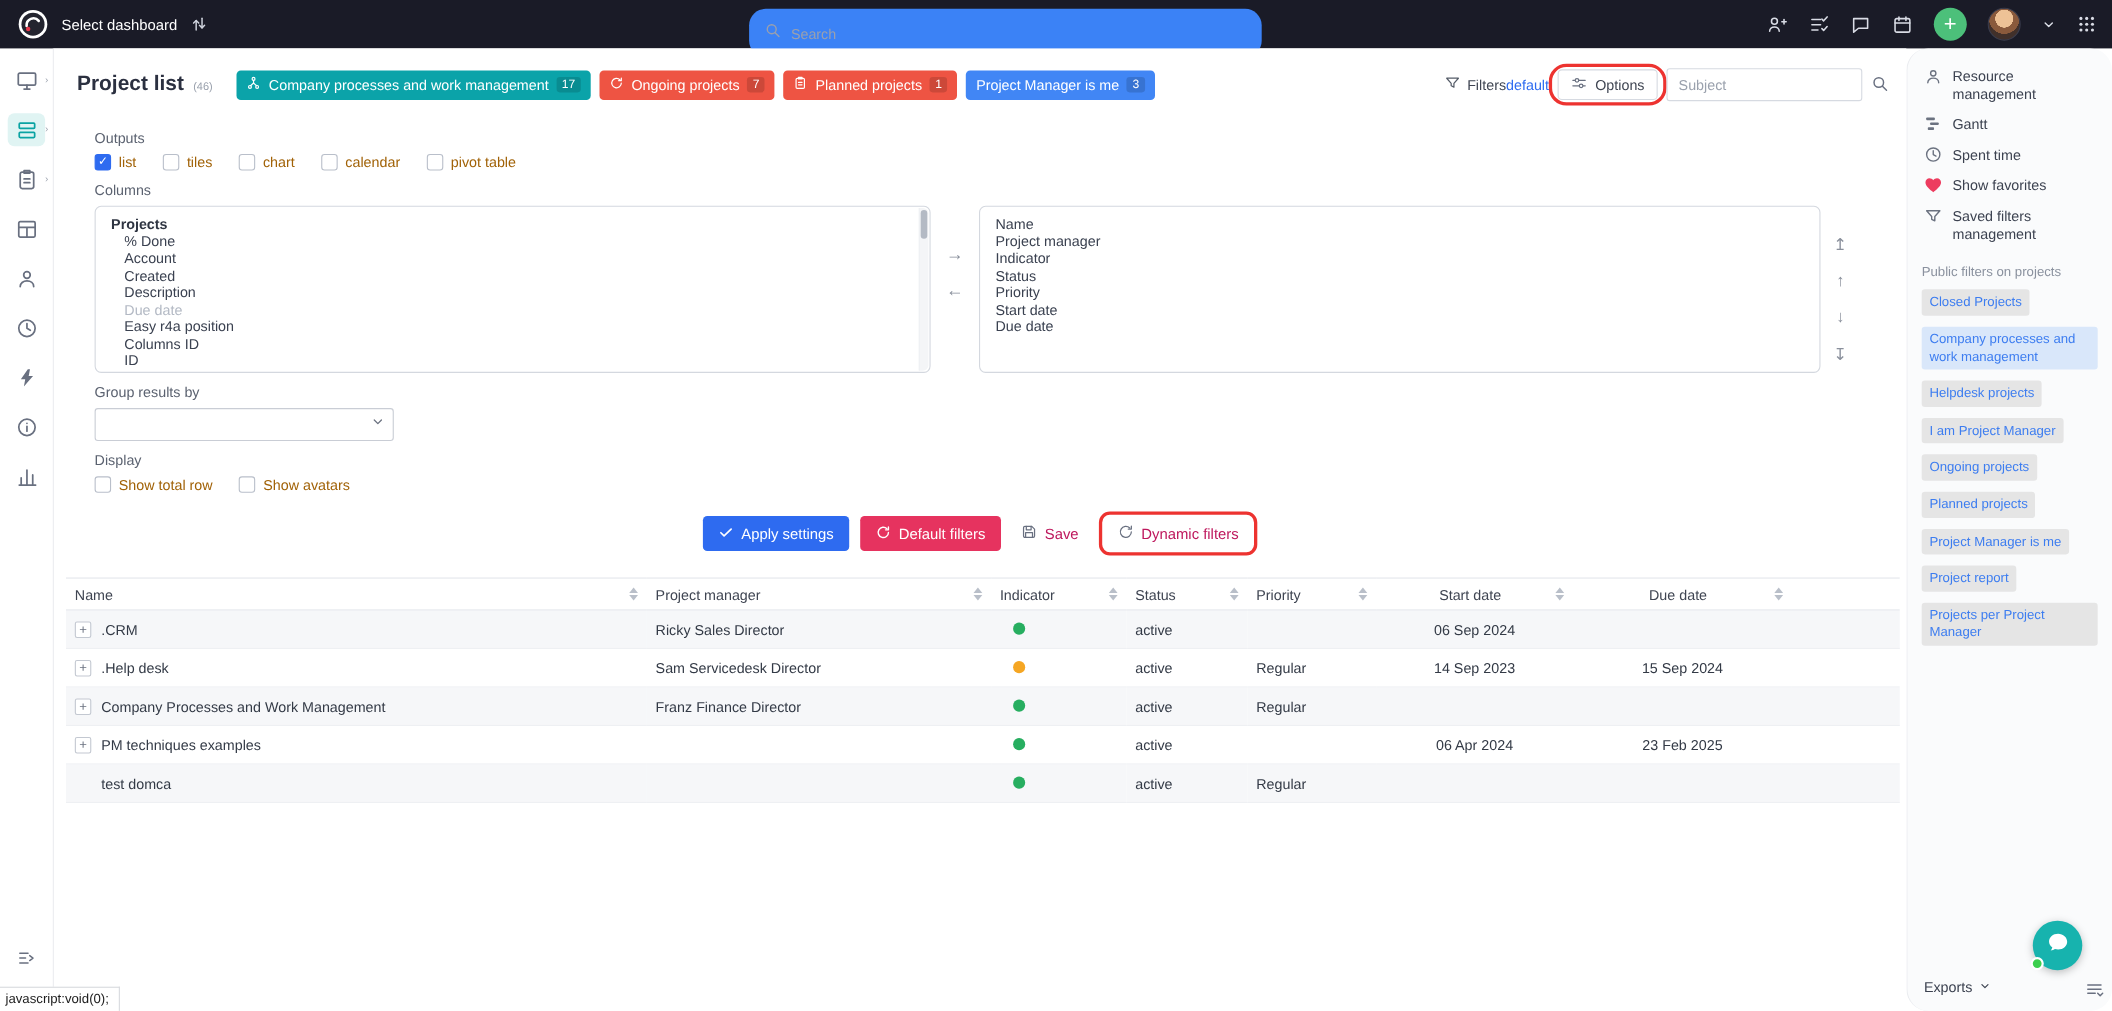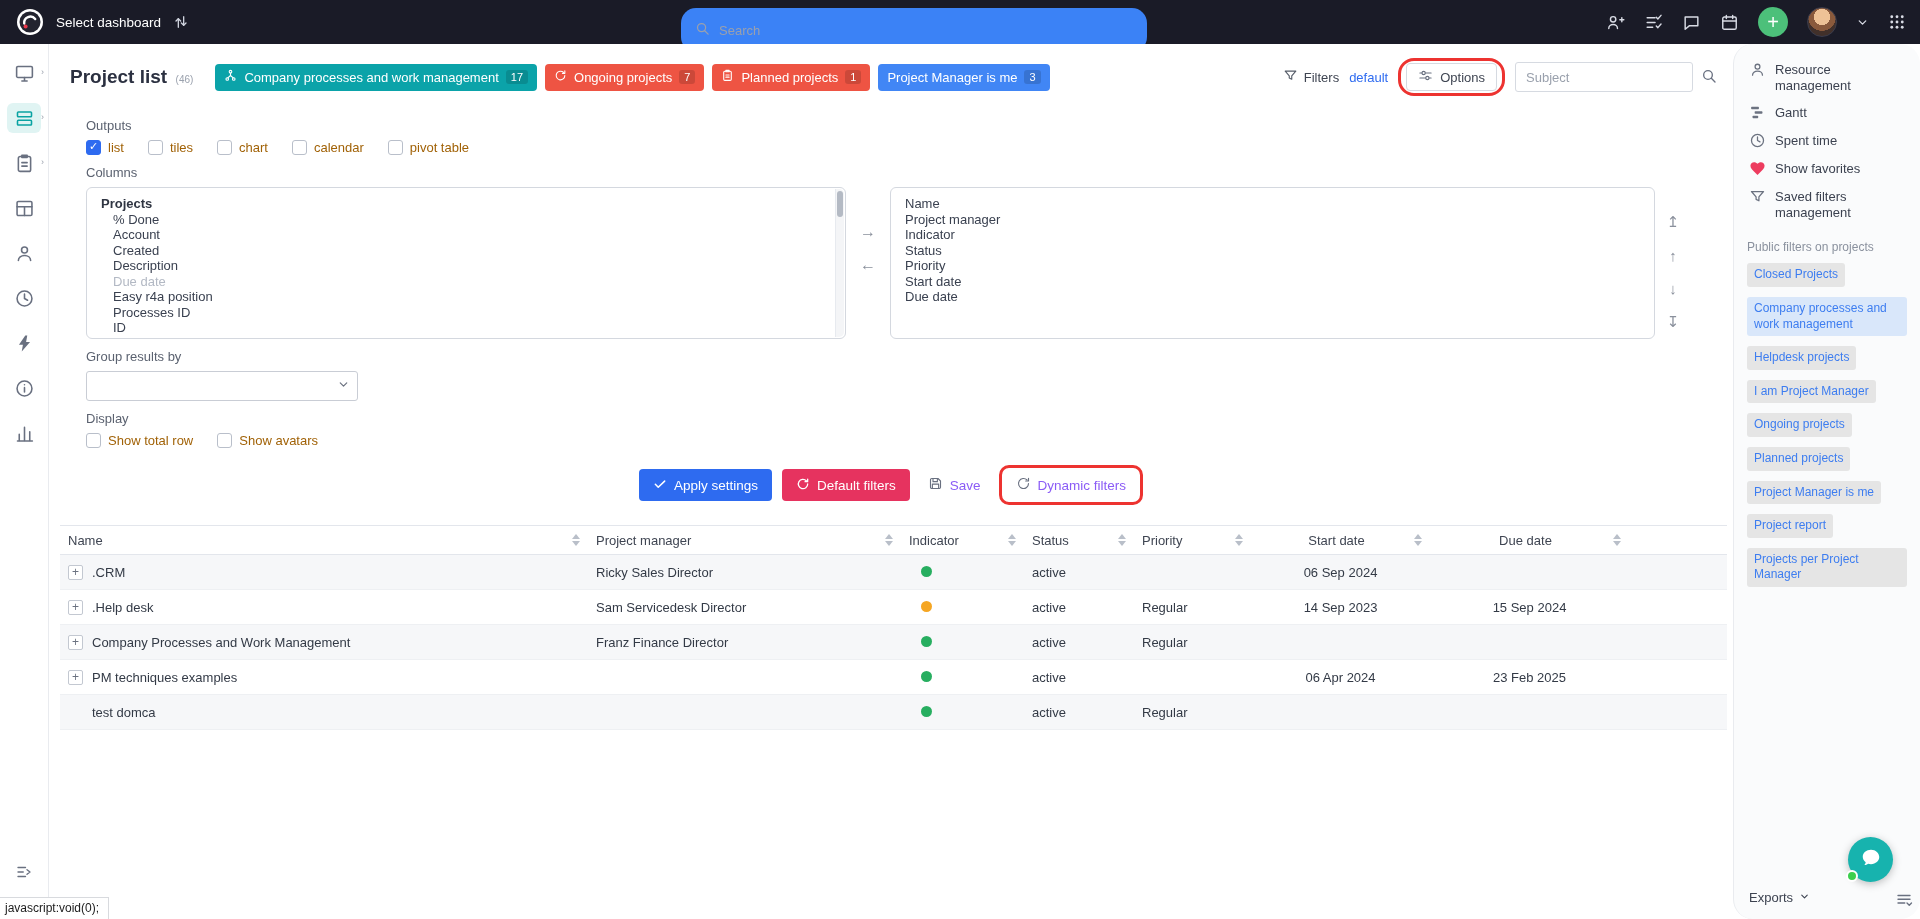--- a/index.html
+++ b/index.html
@@ -33,21 +33,21 @@
 
   
   .main { flex:1; position:relative; background:#fff; overflow:hidden; }
   .page-header { display:flex; align-items:center; padding:14px 16px 8px 21px; gap:12px; }
   .page-title { font-size:19px; font-weight:700; color:#2b3040; }
   .page-count { font-size:10px; color:#9aa1ad; font-weight:400; margin-left:4px; }
   .chips { display:flex; gap:8px; margin-left:10px; }
   .chip { height:27px; border-radius:4px; color:#fff; font-size:13px; display:flex; align-items:center; gap:7px; padding:0 9px; cursor:pointer; white-space:nowrap; }
   .chip .cnt { background:rgba(0,0,0,.14); border-radius:3px; font-size:11px; padding:1px 5px; }
   .chip-teal { background:#0ba3a9; } .chip-red { background:#ee5443; } .chip-blue { background:#4186f5; }
-  .hdr-right { margin-left:auto; display:flex; align-items:center; gap:10px; color:#3f4552; font-size:13px; }
+  .hdr-right { margin-left:auto; display:flex; align-items:center; gap:0; color:#3f4552; font-size:13px; }
   .filters-lbl { display:flex; align-items:center; gap:6px; cursor:pointer; }
   .link-blue { color:#2e6bf0; cursor:pointer; }
   .annot { border:3px solid #ed3330; border-radius:16px; padding:2px 5px; display:inline-flex; }
   .btn-options { display:flex; align-items:center; gap:7px; height:28px; padding:0 11px; background:#fff; border:1px solid #d6dae1; border-radius:4px; color:#3f4552; font-size:13px; }
   .subject-wrap { display:flex; align-items:center; gap:8px; }
   .subject-input { width:178px; height:30px; border:1px solid #d6dae1; border-radius:3px; padding:0 10px; font-size:13px; color:#3f4552; }
   .subject-input::placeholder { color:#9aa1ad; }
 
   
   .options-panel { padding:4px 16px 0 37px; }
@@ -71,21 +71,21 @@
   .dual-arrows span { cursor:pointer; }
   .reorder { width:36px; display:flex; flex-direction:column; align-items:center; gap:16px; margin-top:26px; color:#8a909c; font-size:15px; }
   .reorder span { cursor:pointer; }
   .groupby-select { width:272px; height:30px; border:1px solid #c9cdd5; border-radius:3px; background:#fff; display:flex; align-items:center; justify-content:flex-end; padding:0 7px; color:#6b7280; cursor:pointer; }
 
   
   .actions-row { display:flex; align-items:center; justify-content:center; gap:10px; margin-top:17px; }
   .btn { display:flex; align-items:center; gap:7px; height:32px; padding:0 14px; border-radius:4px; font-size:13.5px; }
   .btn-apply { background:#2e6bf0; color:#fff; }
   .btn-danger { background:#e6335f; color:#fff; }
-  .btn-plain { color:#8b5cf6; padding:0 8px; }
+  .btn-plain { color:#be185d; padding:0 8px; }
   .annot-dyn { border:3px solid #ed3330; border-radius:10px; padding:3px 6px; display:inline-flex; }
 
   
   .table-area { margin:20px 6px 0 11px; }
   table { width:100%; border-collapse:collapse; font-size:13px; color:#333a46; table-layout:fixed; }
   thead th { font-weight:400; color:#3f4552; border-top:1px solid #e3e6ec; border-bottom:1px solid #e3e6ec; padding:6px 8px; height:29px; }
   .th-inner { display:flex; align-items:center; }
   .th-inner .lbl { flex:1; text-align:left; }
   th.c .th-inner .lbl, td.c { text-align:center; }
   .sort-ic { display:flex; flex-direction:column; gap:2px; cursor:pointer; }
@@ -371,21 +371,21 @@
       <div class="opt-label">Columns</div>
       <div class="dual">
         <div class="listbox left">
           <div class="lb-group">Projects</div>
           <div class="lb-item">% Done</div>
           <div class="lb-item">Account</div>
           <div class="lb-item">Created</div>
           <div class="lb-item">Description</div>
           <div class="lb-item disabled">Due date</div>
           <div class="lb-item">Easy r4a position</div>
-          <div class="lb-item">Processes ID</div>
+          <div class="lb-item">Columns ID</div>
           <div class="lb-item">ID</div>
           <div class="lb-item disabled">Indicator</div>
           <div class="vscroll">
               <div class="vthumb"></div>
             </div>
         </div>
         <div class="dual-arrows">
           <span>→</span>
           <span>←</span>
         </div>

